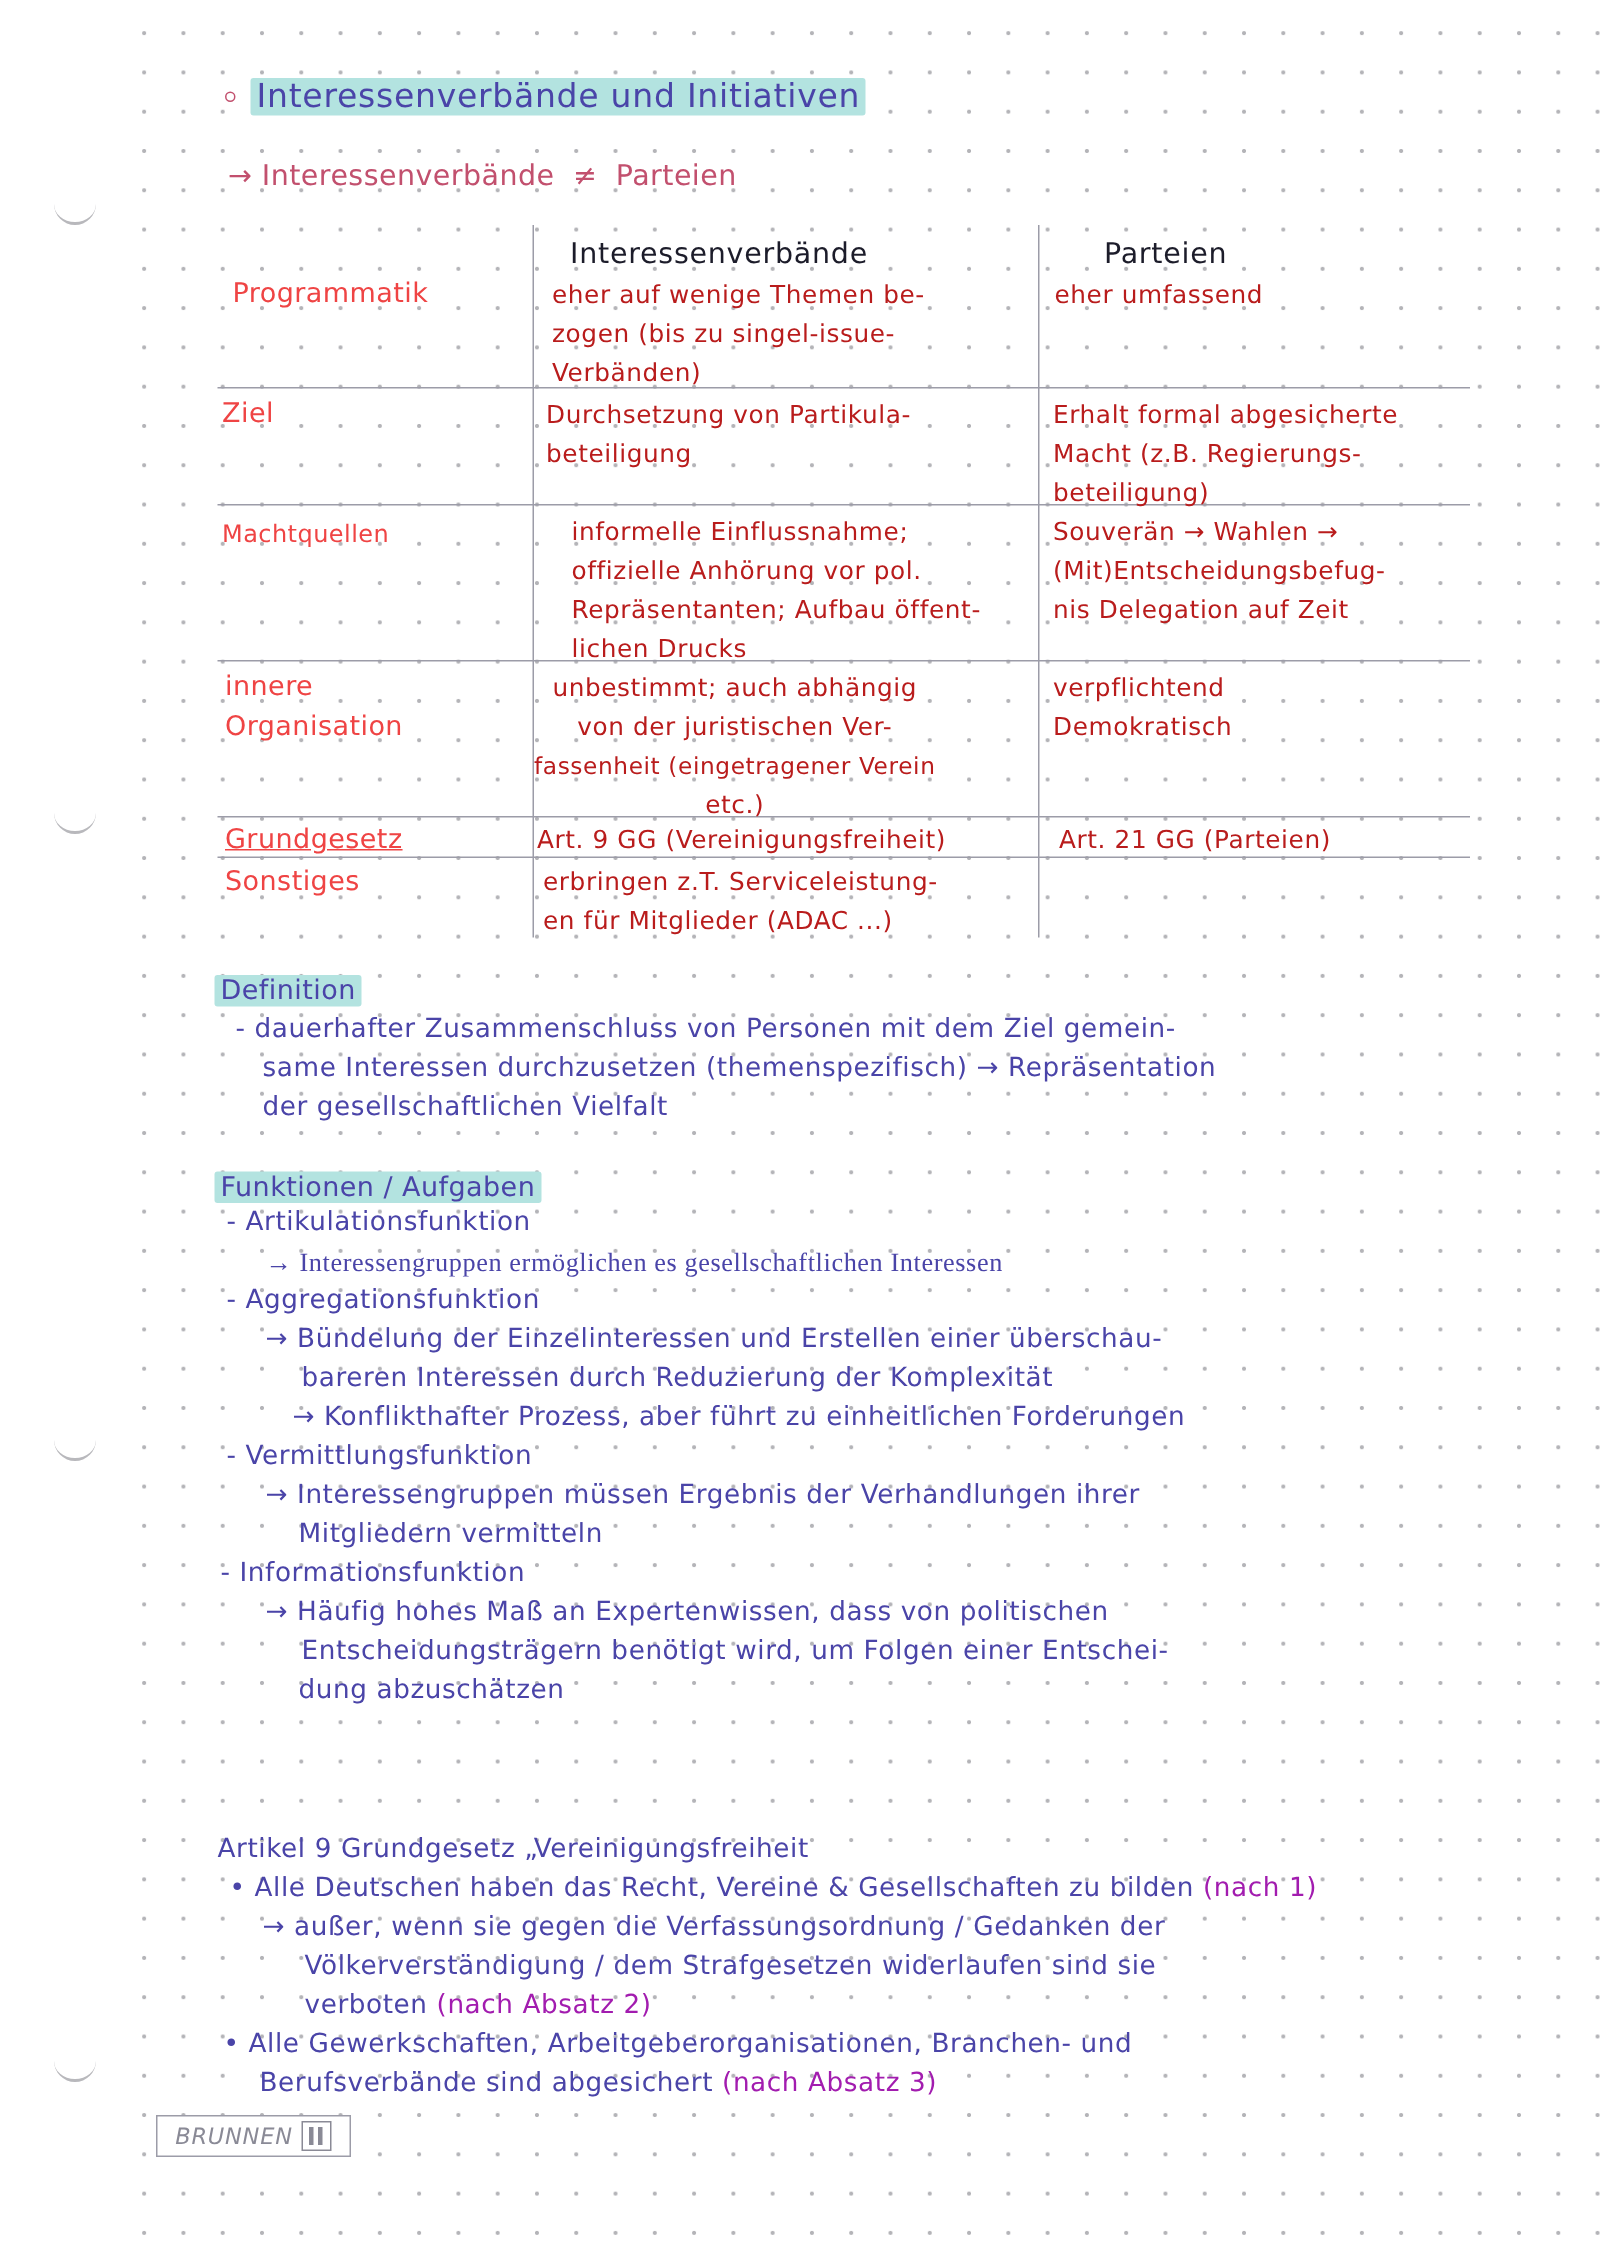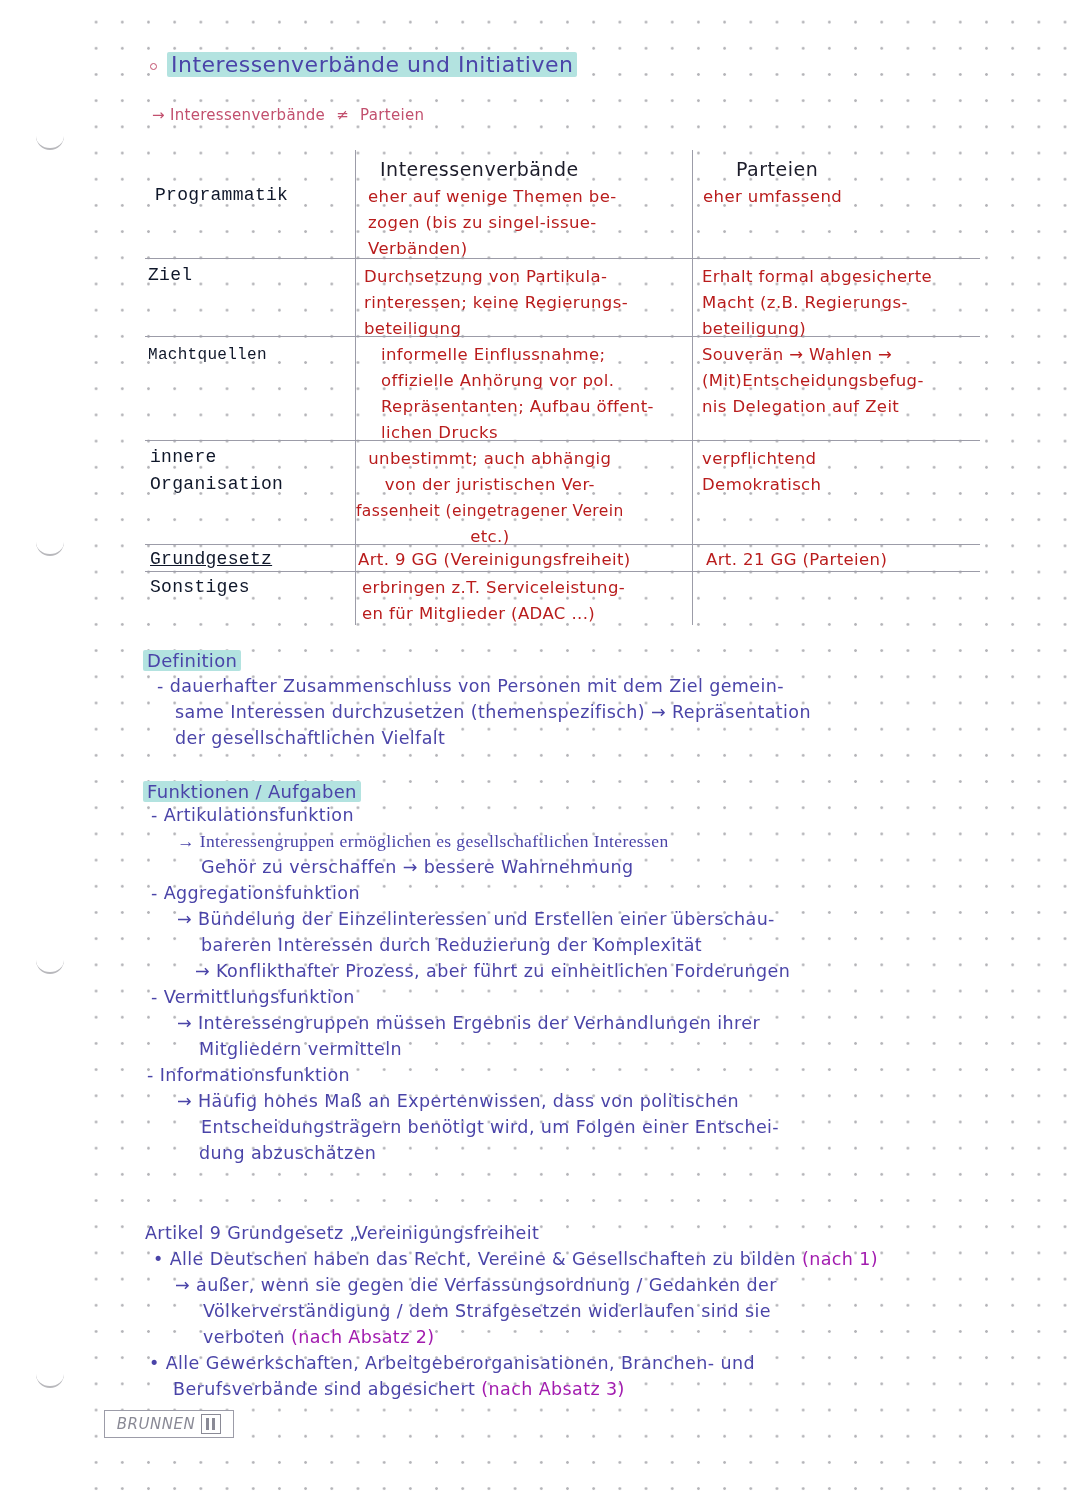--- a/index.html
+++ b/index.html
@@ -13,25 +13,25 @@
     color: #4a44a8;
   }
   .page { position: absolute; left: 0; top: 0; width: 1080px; height: 1110px; }
   .margin-white { position: absolute; left: 0; top: 0; width: 88px; height: 1510px; background: #fff; }
   .hole { position: absolute; left: 36px; width: 28px; height: 14px; border-bottom: 2px solid #b8b8bc; border-radius: 0 0 14px 14px; }
   .abs { position: absolute; white-space: nowrap; }
   .hl { background: #b3e3e0; padding: 0 4px; border-radius: 2px; }
   .pink { color: #c2506e; }
   .gray { color: #a21caf; margin-top: 39px; }
   .title { font-size: 22px; letter-spacing: 0.5px; color: #4a44a8; }
-  .subtitle { font-size: 15px; letter-spacing: 0.3px; }
+  .subtitle { font-size: 19px; letter-spacing: 0.3px; }
   .bullet-dot { display: inline-block; width: 5px; height: 5px; border: 1.5px solid #c2506e; border-radius: 50%; margin-right: 10px; vertical-align: middle; }
   .vline { position: absolute; width: 1px; background: #9c9ca8; }
   .hline { position: absolute; height: 1px; background: #9c9ca8; }
-  .rowlabel { position: absolute; font-size: 18px; color: #0f172a; letter-spacing: 0.3px; white-space: nowrap; line-height: 27px; font-family: Liberation Mono, monospace; }
+  .rowlabel { position: absolute; font-size: 18px; color: #ef4444; letter-spacing: 0.3px; white-space: nowrap; line-height: 27px; }
   .cell { position: absolute; font-size: 16.5px; color: #b91c1c; line-height: 26px; letter-spacing: 0.4px; }
   .cell div { white-space: nowrap; }
   .colhead { position: absolute; font-size: 19px; color: #1c1c2a; letter-spacing: 0.5px; white-space: nowrap; }
 
   .sec-head { font-size: 18px; color: #4a44a8; letter-spacing: 0.3px; }
   .line { font-size: 17.5px; line-height: 26px; letter-spacing: 0.4px; white-space: nowrap; }
   .logo { position: absolute; left: 104px; top: 1410px; width: 128px; height: 26px; border: 1.5px solid #9c9ca8; display: flex; align-items: center; justify-content: center; gap: 6px; color: #8a8a96; font-size: 15px; font-style: italic; letter-spacing: 0.5px; background: #fff; }
   .logo-mark { width: 18px; height: 18px; border: 1px solid #8a8a96; position: relative; }
   .logo-mark::before { content: ""; position: absolute; left: 4px; top: 3px; width: 3px; height: 12px; background: #8a8a96; }
   .logo-mark::after { content: ""; position: absolute; left: 10px; top: 3px; width: 3px; height: 12px; background: #8a8a96; }
@@ -77,21 +77,20 @@
       <div>zogen (bis zu singel-issue-</div>
       <div>Verbänden)</div>
     </div>
     <div class="cell" style="left:703px; top:184px;">
       <div>eher umfassend</div>
     </div>
 
     <div class="rowlabel" style="left:148px; top:262px;">Ziel</div>
     <div class="cell" style="left:364px; top:264px;">
       <div>Durchsetzung von Partikula-</div>
-      <div>rinteressen; keine Regierungs-</div>
       <div>beteiligung</div>
     </div>
     <div class="cell" style="left:702px; top:264px;">
       <div>Erhalt formal abgesicherte</div>
       <div>Macht (z.B. Regierungs-</div>
       <div>beteiligung)</div>
     </div>
 
     <div class="rowlabel" style="left:148px; top:342px; font-size:16px;">Machtquellen</div>
     <div class="cell" style="left:381px; top:342px;">
@@ -142,21 +141,20 @@
     <div class="line" style="margin-left:32px;">same Interessen durchzusetzen (themenspezifisch) → Repräsentation</div>
     <div class="line" style="margin-left:32px;">der gesellschaftlichen Vielfalt</div>
   </div>
 
   <div class="abs" style="left:143px; top:781px;">
     <div class="sec-head"><span class="hl">Funktionen / Aufgaben</span></div>
 
     <div>
       <div class="line" style="margin-left:8px;">- Artikulationsfunktion</div>
       <div class="line" style="margin-left:34px;font-family:Liberation Serif, serif;">→ Interessengruppen ermöglichen es gesellschaftlichen Interessen</div>
-      <div class="line" style="margin-left:58px;">Gehör zu verschaffen → bessere Wahrnehmung</div>
     </div>
 
     <div>
       <div class="line" style="margin-left:8px;">- Aggregationsfunktion</div>
       <div class="line" style="margin-left:34px;">→ Bündelung der Einzelinteressen und Erstellen einer überschau-</div>
       <div class="line" style="margin-left:58px;">bareren Interessen durch Reduzierung der Komplexität</div>
       <div class="line" style="margin-left:52px;">→ Konflikthafter Prozess, aber führt zu einheitlichen Forderungen</div>
     </div>
 
     <div>

